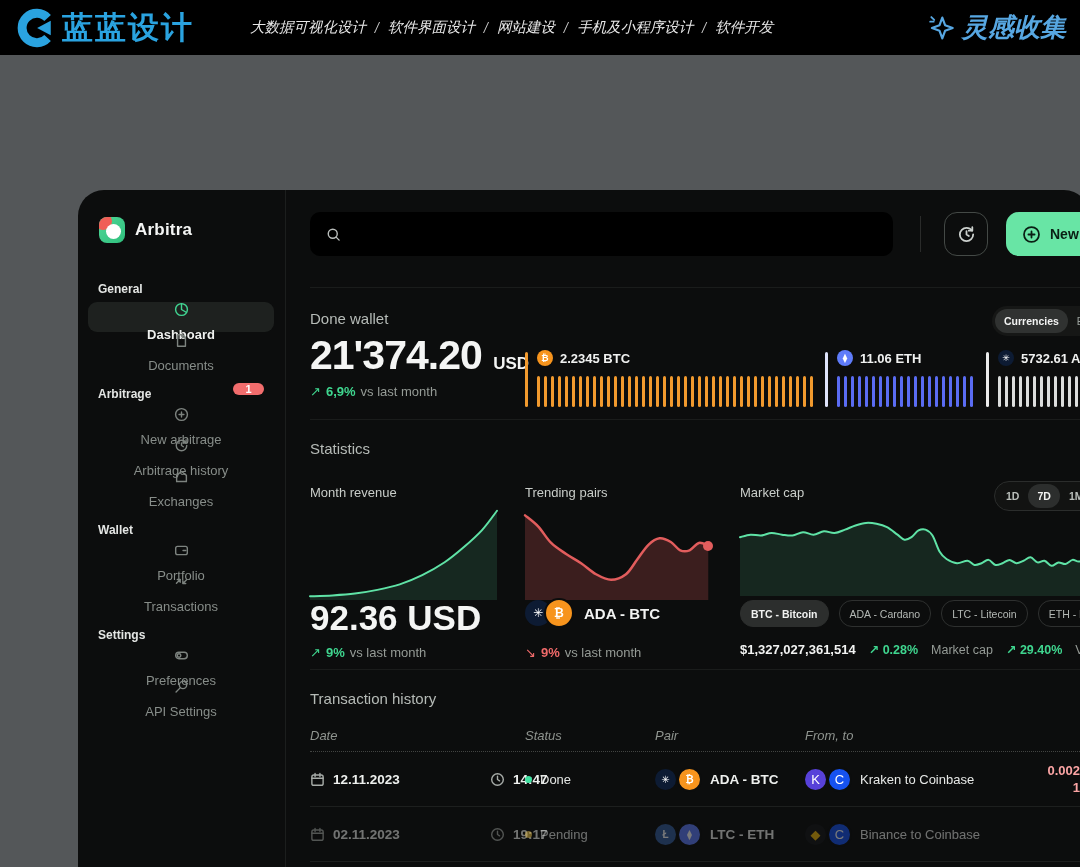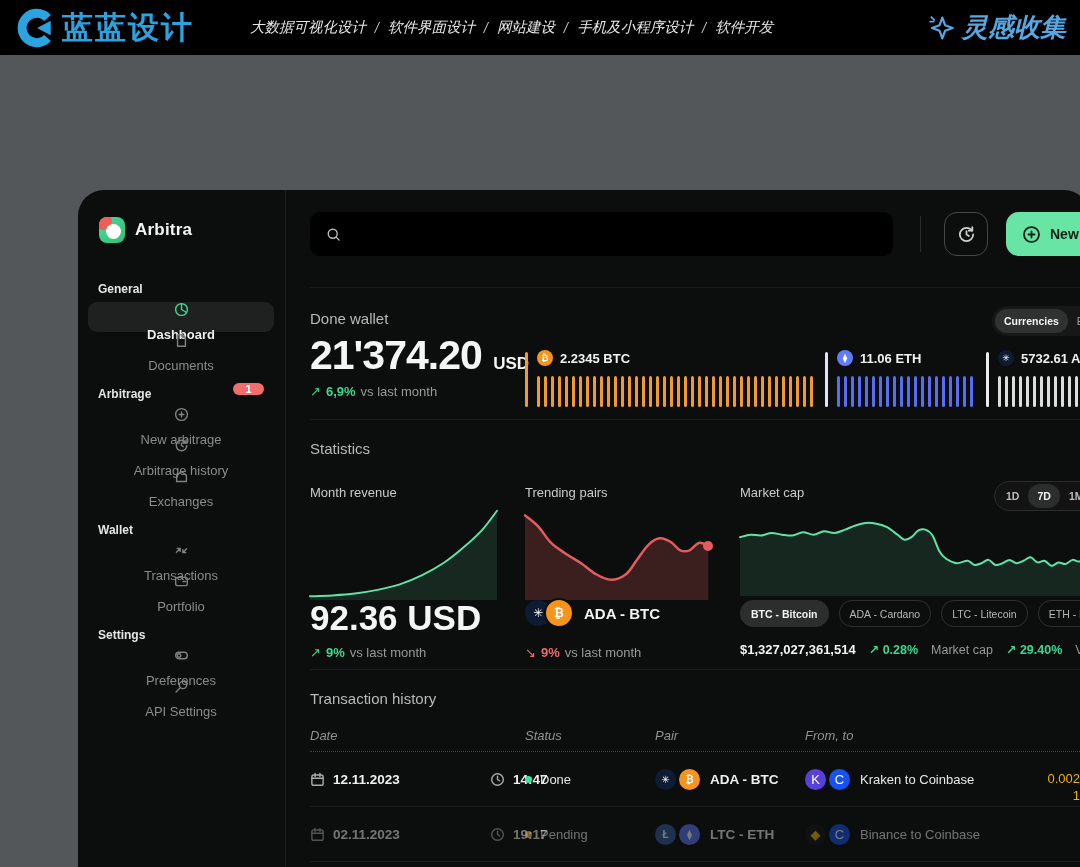--- a/index.html
+++ b/index.html
@@ -109,22 +109,22 @@
   .tt{left:232px;top:500px;}
   .thead{position:absolute;left:232px;right:0;top:538px;font-size:13px;color:#8f948f;}
   .thead span{position:absolute;top:0;font-style:italic;}
   .th1{left:0;}.th2{left:215px;}.th3{left:345px;}.th4{left:495px;}
   .dotline{position:absolute;left:232px;right:0;top:561px;border-top:1px dotted #424442;}
   #tx-rows{position:absolute;left:232px;right:0;top:562px;}
   .tx-row{position:relative;height:54px;border-bottom:1px solid #1d1f1e;cursor:pointer;}
   .tx-row.dim>*{opacity:.45;}
   .cell{position:absolute;top:0;height:54px;display:flex;align-items:center;gap:8px;white-space:nowrap;}
   .c-date{left:0;}.c-time{left:180px;}.c-status{left:215px;}.c-pair{left:345px;}.c-route{left:495px;}
-  .c-amt{position:absolute;right:10px;top:8px;height:54px;display:flex;flex-direction:column;justify-content:center;
-    text-align:right;font-size:13px;font-weight:400;color:#eab308;line-height:17px;}
+  .c-amt{position:absolute;right:10px;top:0;height:54px;display:flex;flex-direction:column;justify-content:center;
+    text-align:right;font-size:13px;font-weight:700;color:#fca5a5;line-height:17px;}
   .cell .ic{width:15px;height:15px;display:flex;color:#a7aca8;}
   .cell b{font-size:13.5px;color:#eef0ee;font-weight:700;}
   .sdot{width:7px;height:7px;border-radius:50%;}
   .c-status span{font-size:13px;color:#e4e6e4;}
   .c-route span{font-size:13px;color:#e7e9e7;font-weight:400;}
   svg{overflow:visible;}
 </style>
 </head>
 <body>
 
@@ -205,34 +205,34 @@
                 <path d="M2.8 13.4V6.8L8 2.6l5.2 4.2v6.6"></path>
                 <path d="M2.8 13.4h10.4"></path>
               </svg>
             </span>
             <span>Exchanges</span>
           </div>
           <div class="side-label">Wallet</div>
           <div class="side-item">
             <span class="ic">
               <svg viewBox="0 0 16 16" fill="none" stroke="currentColor" stroke-width="1.5" stroke-linecap="round" stroke-linejoin="round" style="width:100%;height:100%">
+                <rect x="1.8" y="3.6" width="12.4" height="8.8" rx="2"></rect>
+                <path d="M9.6 8h3"></path>
+              </svg>
+            </span>
+            <span>Portfolio</span>
+          </div>
+          <div class="side-item">
+            <span class="ic">
+              <svg viewBox="0 0 16 16" fill="none" stroke="currentColor" stroke-width="1.5" stroke-linecap="round" stroke-linejoin="round" style="width:100%;height:100%">
                 <path d="M2.6 9.8l4-4M6.6 5.8H3.5M6.6 5.8v3.1"></path>
                 <path d="M13.4 6.2l-4 4M9.4 10.2h3.1M9.4 10.2V7.1"></path>
               </svg>
             </span>
             <span>Transactions</span>
-          </div>
-          <div class="side-item">
-            <span class="ic">
-              <svg viewBox="0 0 16 16" fill="none" stroke="currentColor" stroke-width="1.5" stroke-linecap="round" stroke-linejoin="round" style="width:100%;height:100%">
-                <rect x="1.8" y="3.6" width="12.4" height="8.8" rx="2"></rect>
-                <path d="M9.6 8h3"></path>
-              </svg>
-            </span>
-            <span>Portfolio</span>
           </div>
           <div class="side-label">Settings</div>
           <div class="side-item">
             <span class="ic">
               <svg viewBox="0 0 16 16" fill="none" stroke="currentColor" stroke-width="1.5" stroke-linecap="round" stroke-linejoin="round" style="width:100%;height:100%">
                 <rect x="1.8" y="4.6" width="12.4" height="6.8" rx="3.4"></rect>
                 <circle cx="5.4" cy="8" r="1.9"></circle>
               </svg>
             </span>
             <span>Preferences</span>

